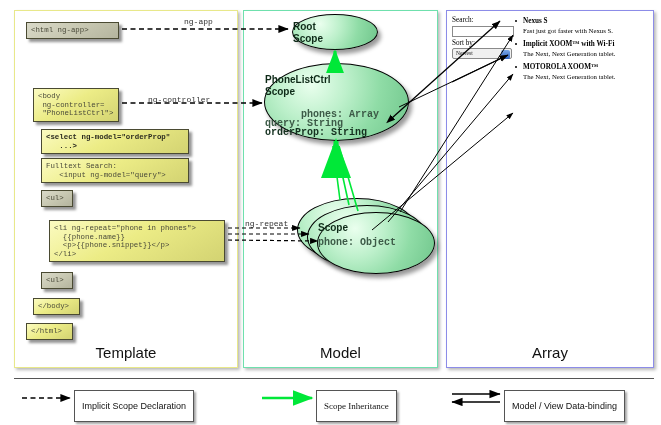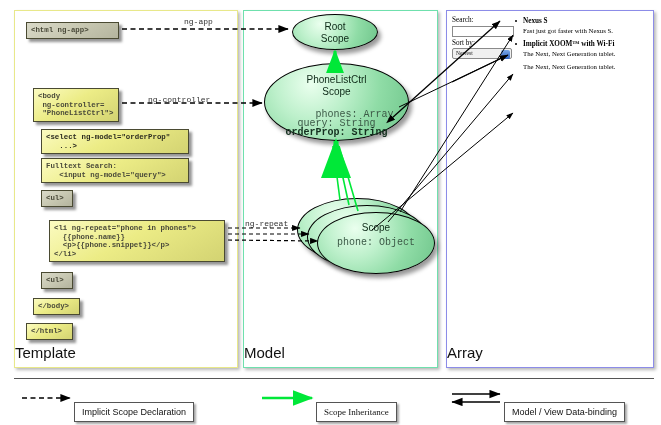--- a/index.html
+++ b/index.html
@@ -6,38 +6,38 @@
   body{width:661px;height:425px;position:relative;overflow:hidden;
        font-family:"Liberation Sans",sans-serif;}
   #stage{position:absolute;left:0;top:0;width:661px;height:425px;}
 
   
   .column{position:absolute;background:#ffffff;box-sizing:border-box;
           box-shadow:2px 2px 3px rgba(0,0,0,.28);}
   #col-template{left:14px;top:10px;width:224px;height:358px;border:1.5px solid #e8e88a;}
   #col-model{left:243px;top:10px;width:195px;height:358px;border:1.5px solid #6fe0ad;}
   #col-view{left:446px;top:10px;width:208px;height:358px;border:1.5px solid #8c8ce8;}
-  .col-label{position:absolute;bottom:6px;left:0;width:100%;
+  .col-label{position:absolute;bottom:6px;left:0;width:100%;text-align:center;
              font-size:15px;color:#111;}
 
   
   .codebox{position:absolute;box-sizing:border-box;
            background:linear-gradient(150deg,#fbfbc0 0%,#ecec86 45%,#d3d372 100%);
            border:1.4px solid #4a4a32;color:#4a4a3a;
            font-family:"Liberation Mono","DejaVu Sans Mono",monospace;
            font-size:7.4px;line-height:8.6px;padding:3px 5px 3px 4px;
-           white-space:pre;box-shadow:2.5px 2.5px 2.5px rgba(0,0,0,.42);font-weight:bold;}
+           white-space:pre;box-shadow:2.5px 2.5px 2.5px rgba(0,0,0,.42);}
   .codebox.grey{background:linear-gradient(150deg,#d9d9c8 0%,#c8c8b2 50%,#b4b49e 100%);}
   .codebox.bold{font-weight:bold;color:#2b2b20;}
 
   
   .scope{position:absolute;box-sizing:border-box;border-radius:50%;
-         border:1.6px solid #000;text-align:center;
+         border:1.6px solid #000;text-align:left;
          background:radial-gradient(circle at 32% 26%,#eaffee 0%,#bdf0cb 32%,#8fdca6 62%,#6ec48a 100%);
-         box-shadow:3px 4px 4px rgba(0,0,0,.4);}
+         box-shadow:3px 4px 4px rgba(0,0,0,.4);font-weight:bold;}
   .scope .ttl{color:#0e2a18;font-size:10px;line-height:11.5px;}
   .scope .props{font-family:"Liberation Mono","DejaVu Sans Mono",monospace;
                 font-size:10px;line-height:9px;color:#3c5a47;white-space:pre;}
   .scope .props b{color:#14301f;}
   .ghost{position:absolute;border-radius:50%;border:1.6px solid #000;
          background:radial-gradient(circle at 32% 26%,#eaffee 0%,#bdf0cb 34%,#8fdca6 64%,#6ec48a 100%);
          box-shadow:3px 4px 4px rgba(0,0,0,.35);}
 
   
   .view-inner{position:absolute;left:452px;top:16px;width:196px;height:120px;
@@ -58,22 +58,22 @@
          background:#000;border-radius:50%;}
   .psnip{font-size:6.8px;line-height:10px;padding-left:9px;}
 
   
   .edge-label{position:absolute;font-family:"Liberation Mono","DejaVu Sans Mono",monospace;
               font-size:8px;color:#333;white-space:nowrap;}
 
   
   #legend-rule{position:absolute;left:14px;top:378px;width:640px;height:1px;background:#555;}
   .legbox{position:absolute;box-sizing:border-box;background:#fff;border:1.3px solid #555;
-          font-size:9px;color:#111;padding:4px 7px;white-space:nowrap;
-          box-shadow:2px 2px 2px rgba(0,0,0,.35);margin-top:12px;}
+          font-size:9px;color:#111;padding:10px 7px;white-space:nowrap;
+          box-shadow:2px 2px 2px rgba(0,0,0,.35);}
   svg{position:absolute;left:0;top:0;width:661px;height:425px;pointer-events:none;}
 </style>
 </head>
 <body>
 
 <div id="stage">
 
   <div class="column" id="col-template">
     <div class="col-label">Template</div>
   </div>
@@ -149,20 +149,21 @@
     <div class="plist">
       <div class="pitem">
         <div class="pname">Nexus S</div>
         <div class="psnip">Fast just got faster with Nexus S.</div>
       </div>
       <div class="pitem">
         <div class="pname">Implicit XOOM™ with Wi-Fi</div>
         <div class="psnip">The Next, Next Generation tablet.</div>
       </div>
       <div class="pitem">
+        <div class="pname">MOTOROLA XOOM™</div>
         <div class="psnip">The Next, Next Generation tablet.</div>
       </div>
     </div>
   </div>
 
   <div class="edge-label" style="left:184px;top:17px;">ng-app</div>
   <div class="edge-label" style="left:148px;top:95px;">ng-controller</div>
   <div class="edge-label" style="left:245px;top:219px;">ng-repeat</div>
 
   <svg viewBox="0 0 661 425">

